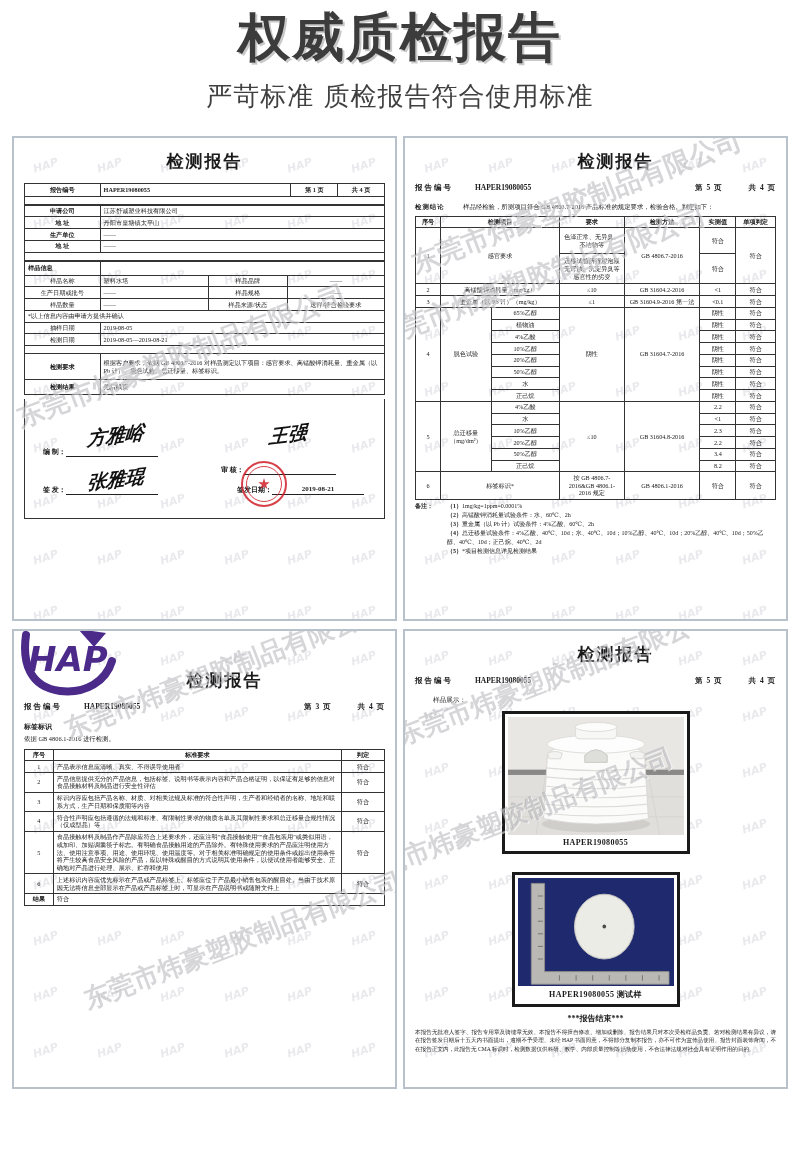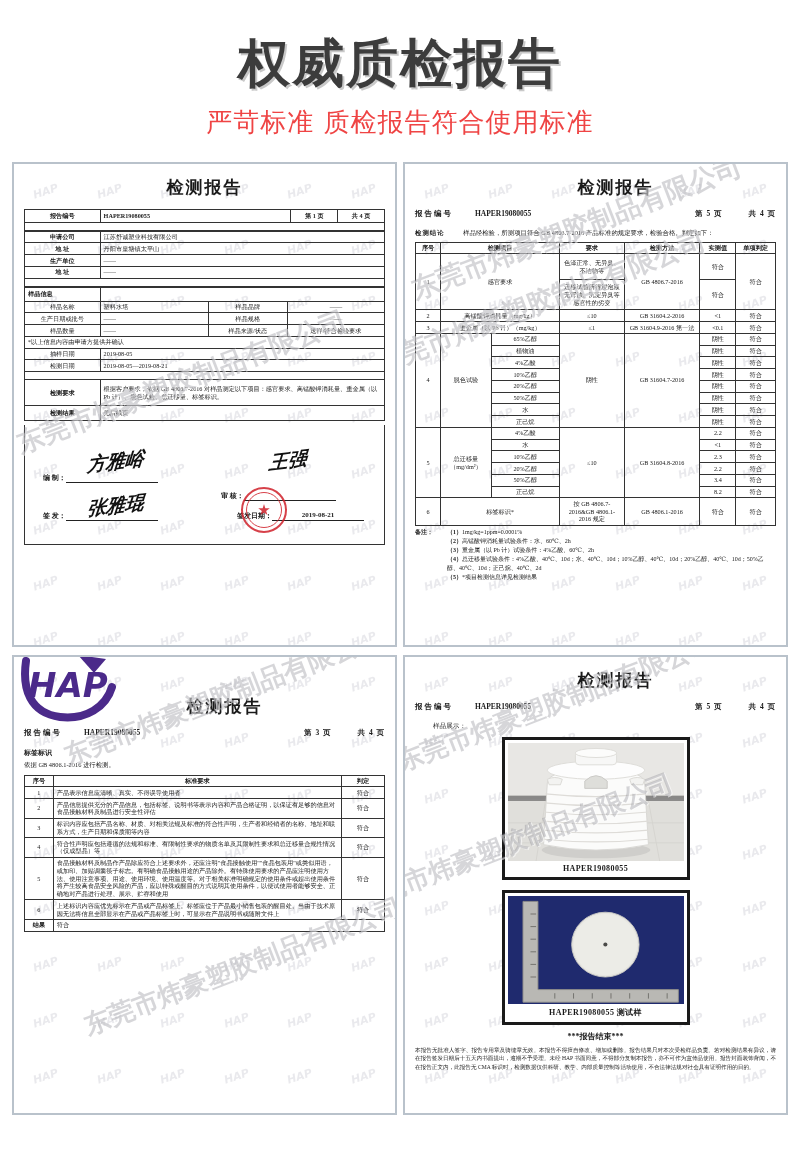--- a/index.html
+++ b/index.html
@@ -7,34 +7,34 @@
   body {
     width:800px; height:1155px;
     background:#ffffff;
     font-family:"Liberation Serif","DejaVu Serif",serif;
     color:#1a1a1a;
     overflow:hidden;
     position:relative;
   }
 
   
-  .header { text-align:center; padding-top:36px; }
+  .header { text-align:center; padding-top:10px; }
   .main-title {
     font-family:"DejaVu Sans","Liberation Sans",sans-serif;
     font-weight:bold;
     font-size:52px;
     letter-spacing:2px;
     color:#3c3c3c;
     text-shadow:2px 2px 0 #c9c9c9;
     line-height:1.05;
   }
   .sub-title {
     font-family:"DejaVu Sans","Liberation Sans",sans-serif;
     font-size:26px;
-    color:#ef4444;
+    color:#404040;
     margin-top:14px;
     letter-spacing:1px;
   }
 
   
   .grid {
     position:relative;
     margin-top:22px;
     padding:0 12px;
     display:grid;
@@ -807,21 +807,21 @@
           <ellipse cx="94" cy="30" rx="52" ry="10" fill="#fdfdfd" stroke="#dcdbd7"></ellipse>
           <rect x="72" y="10" width="44" height="14" rx="4" fill="#f7f7f6" stroke="#dcdbd7"></rect>
           <ellipse cx="94" cy="11" rx="22" ry="5" fill="#fcfcfb" stroke="#dcdbd7"></ellipse>
           <path d="M82 42 Q94 30 106 42 L106 50 L82 50 Z" fill="#dededa" stroke="#c9c8c4"></path>
           <path d="M42 40 Q50 36 58 40 L56 46 L44 46 Z" fill="#f3f3f1" stroke="#d9d8d4"></path>
           <path d="M130 40 Q138 36 146 40 L144 46 L132 46 Z" fill="#f3f3f1" stroke="#d9d8d4"></path>
         </svg>
         <div class="photo-cap">HAPER19080055</div>
       </div>
 
-      <div class="photo-box" style="width:188px;margin-top:10px;">
+      <div class="photo-box" style="width:168px;margin-top:18px;">
         <svg class="disc-img" viewBox="0 0 188 120" preserveAspectRatio="none">
           <rect x="0" y="0" width="188" height="120" fill="#1f2a6e"></rect>
           <g>
             <path d="M16 6 L32 6 L32 104 L182 104 L182 118 L16 118 Z" fill="#b9b8b4" stroke="#8e8d89" stroke-width="1"></path>
             <g stroke="#6f6e6a" stroke-width="1">
               <line x1="24" y1="20" x2="30" y2="20"></line>
                 <line x1="24" y1="34" x2="30" y2="34"></line>
               <line x1="24" y1="48" x2="30" y2="48"></line>
                 <line x1="24" y1="62" x2="30" y2="62"></line>
               <line x1="24" y1="76" x2="30" y2="76"></line>

